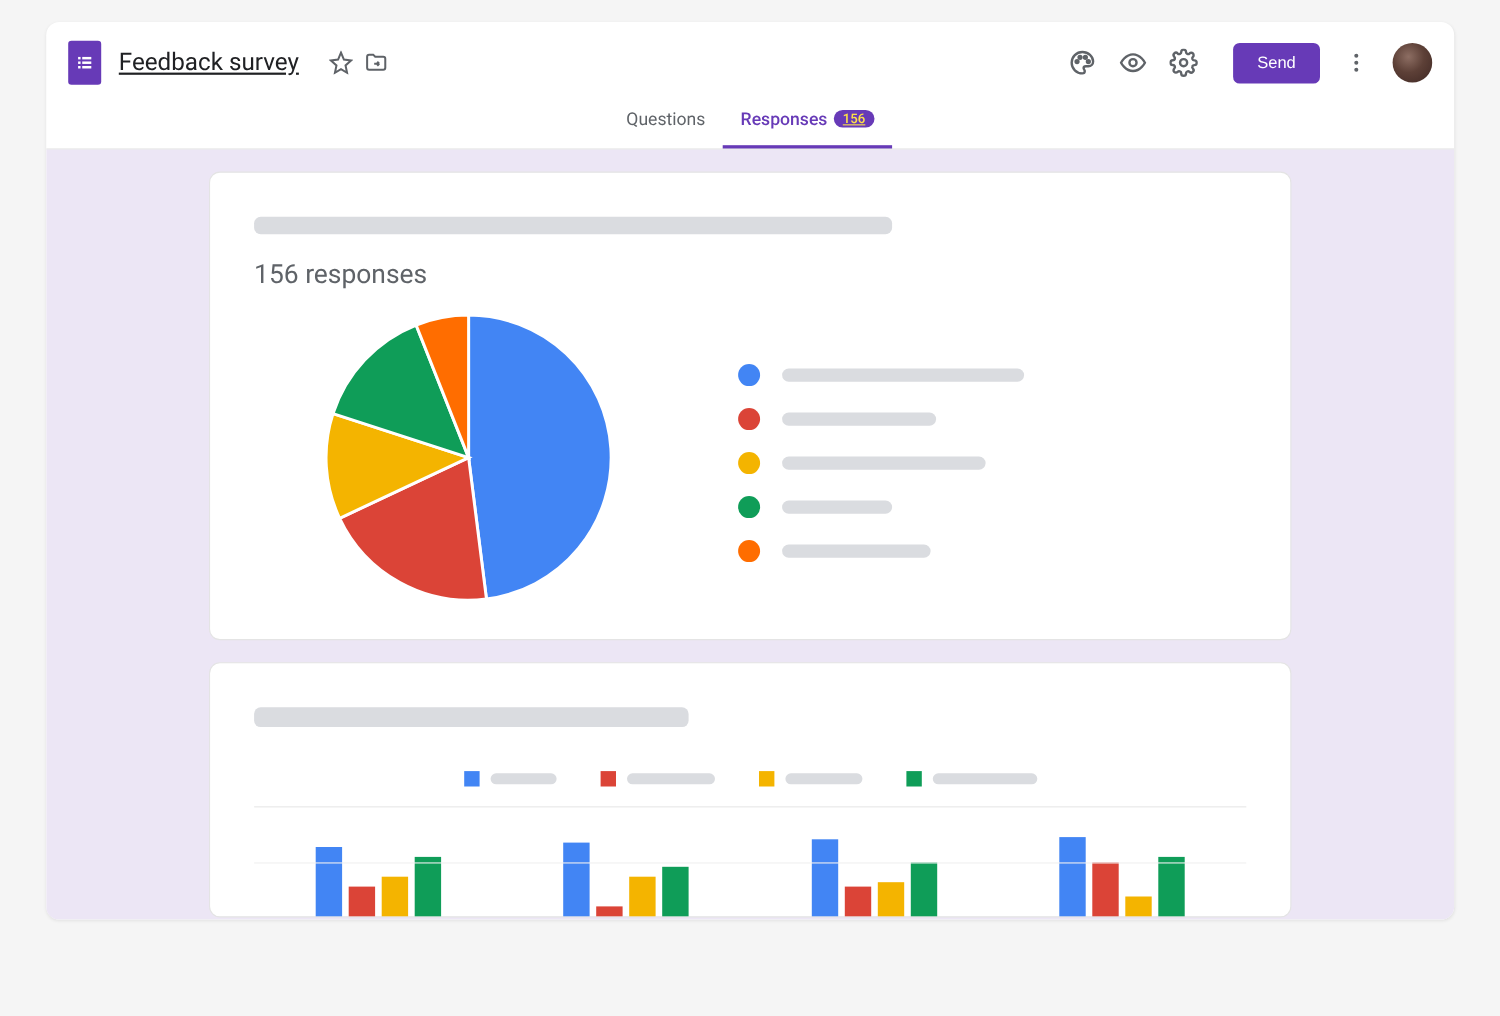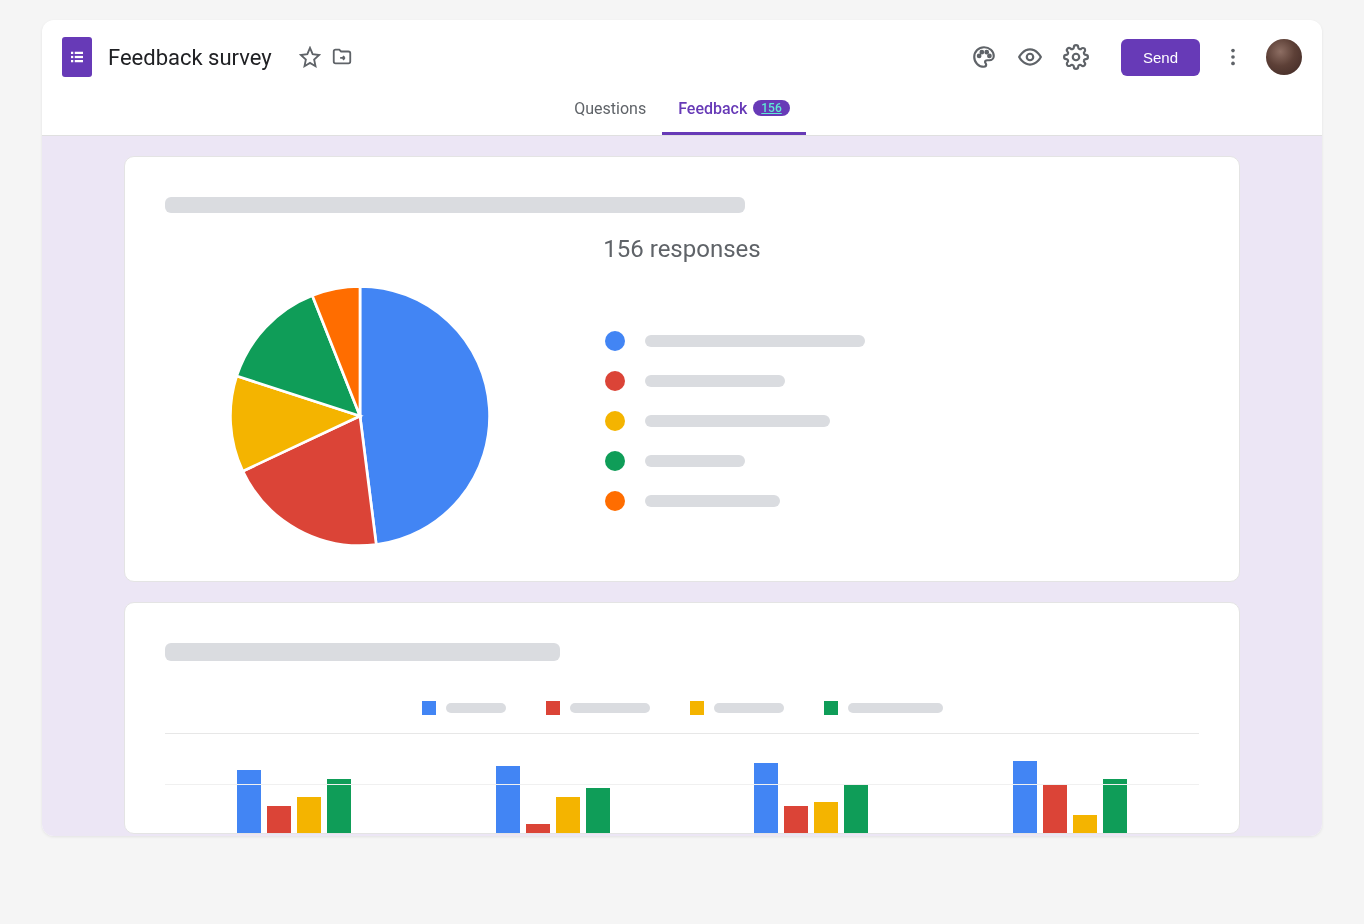--- a/index.html
+++ b/index.html
@@ -32,20 +32,21 @@
     margin-right: 16px;
     display:flex;
     align-items:center;
     justify-content:center;
   }
   .forms-logo svg { width: 18px; height: 18px; }
   .doc-title {
     font-size: 22px;
     color: #202124;
     margin-right: 22px;
+    text-decoration: underline;
   }
   .header-icon {
     width: 24px; height: 24px;
     color: #5f6368;
     display: inline-flex;
     align-items: center;
     justify-content: center;
     margin: 0 4px;
     cursor: pointer;
   }
@@ -96,41 +97,40 @@
     cursor: pointer;
     border-bottom: 3px solid transparent;
   }
   .tab.active {
     color: #673ab7;
     border-bottom-color: #673ab7;
     font-weight: 500;
   }
   .badge {
     background: #673ab7;
-    color: #5eead4;
+    color: #fde047;
     font-size: 12px;
     border-radius: 10px;
     padding: 1px 8px;
     margin-left: 6px;
     text-decoration: underline;
   }
   
   .body-area {
     background: #ece6f5;
     padding: 20px 0 0 0;
     min-height: 700px;
   }
   .card {
     background: #fff;
-    width: 1116px;
+    width: 984px;
     margin: 0 auto 20px auto;
     border-radius: 10px;
     border: 1px solid #e4e4e4;
     padding: 40px 40px 30px 40px;
-    text-align: center;
   }
   .skeleton-bar {
     background: #dadce0;
     border-radius: 6px;
   }
   .card1-title { width: 580px; height: 16px; margin-bottom: 22px; }
   .responses-count {
     color: #5f6368;
     font-size: 24px;
     margin-bottom: 18px;
@@ -256,21 +256,21 @@
             <circle cx="12" cy="19" r="2"></circle>
           </svg>
       </span>
       <div class="avatar"></div>
     </div>
   </div>
 
   <div class="tabs">
     <div class="tab">Questions</div>
     <div class="tab active">
-      <span>Feedback</span>
+      <span>Responses</span>
       <span class="badge">156</span>
     </div>
   </div>
 
   <div class="body-area">
 
     <div class="card">
       <div class="skeleton-bar card1-title"></div>
       <div class="responses-count">156 responses</div>
       <div class="pie-row">

